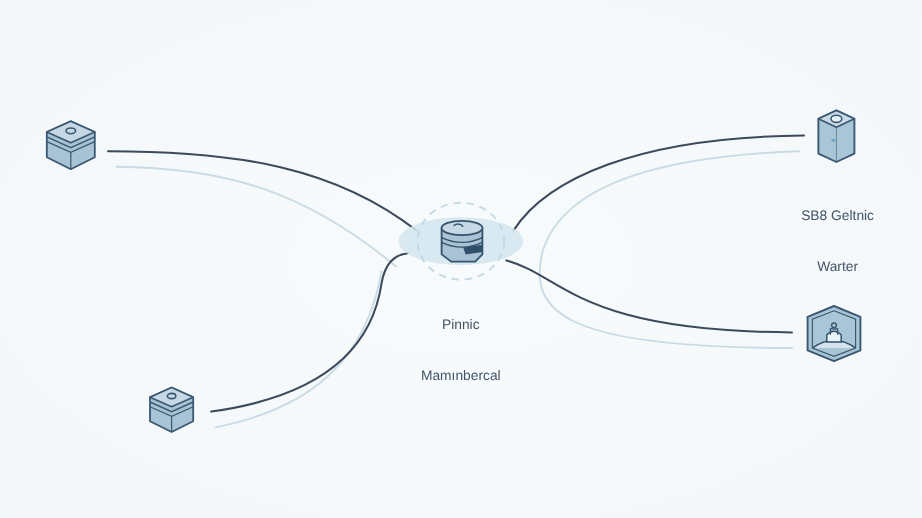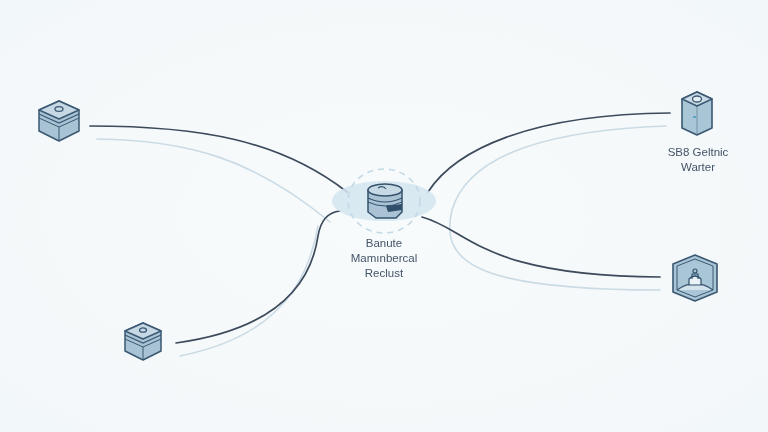--- a/index.html
+++ b/index.html
@@ -26,21 +26,21 @@
       position: absolute;
       text-align: center;
       color: #3f4f61;
     }
     .node .label {
       font-size: 11.5px;
       line-height: 15px;
       color: #445468;
       white-space: nowrap;
     }
-    .node .label span { display: block; }
+    .node .label span { display: block; margin-top: 28px; }
   </style>
 </head>
 <body>
 
 <div class="canvas">
 
   <svg class="edges" viewBox="0 0 768 432">
 
     <g fill="none" stroke="#cadbe5" stroke-width="1.6" stroke-linecap="round">
       <path d="M97 139 C 190 140, 255 160, 330 222"></path>
@@ -102,23 +102,22 @@
       <path d="M18 30 L18 24 Q24 18 30 24 L30 30 Z" fill="#e9f2f6" stroke="#2f4f6a" stroke-width="1.2"></path>
       <path d="M21 24 L21 19 L27 19 L27 24" fill="none" stroke="#2f4f6a" stroke-width="1.1"></path>
       <circle cx="24" cy="16" r="2" fill="none" stroke="#2f4f6a" stroke-width="1.1"></circle>
     </g>
   </svg>
 
 
 
   <div class="node" style="left:334px; top:236px; width:100px;">
     <div class="label">
-      <span>Banute</span>
+      <span>Pinnic</span>
       <span>Mamınbercal</span>
-      <span>Reclust</span>
     </div>
   </div>
 
   <div class="node" style="left:650px; top:145px; width:96px;">
     <div class="label">
       <span>SB8 Geltnic</span>
       <span>Warter</span>
     </div>
   </div>
 

